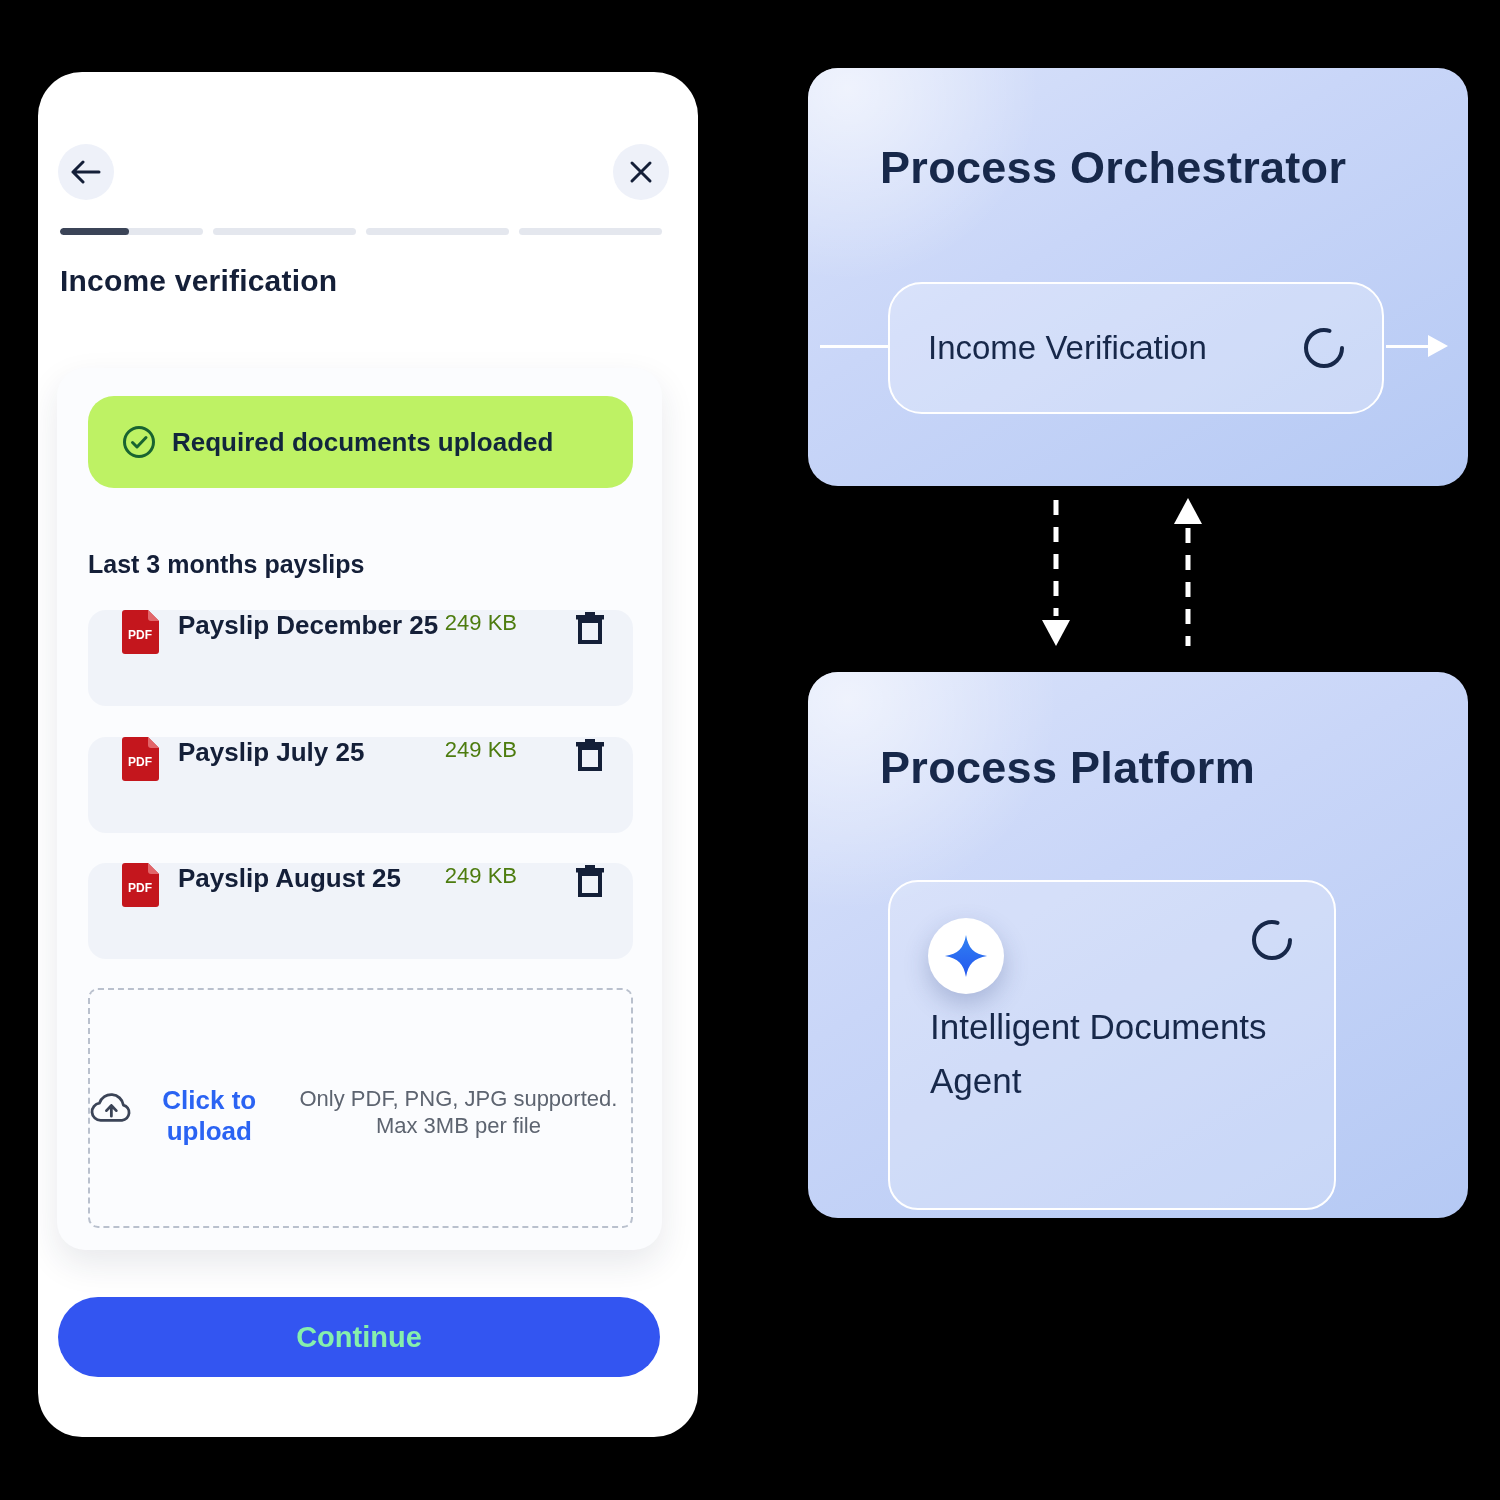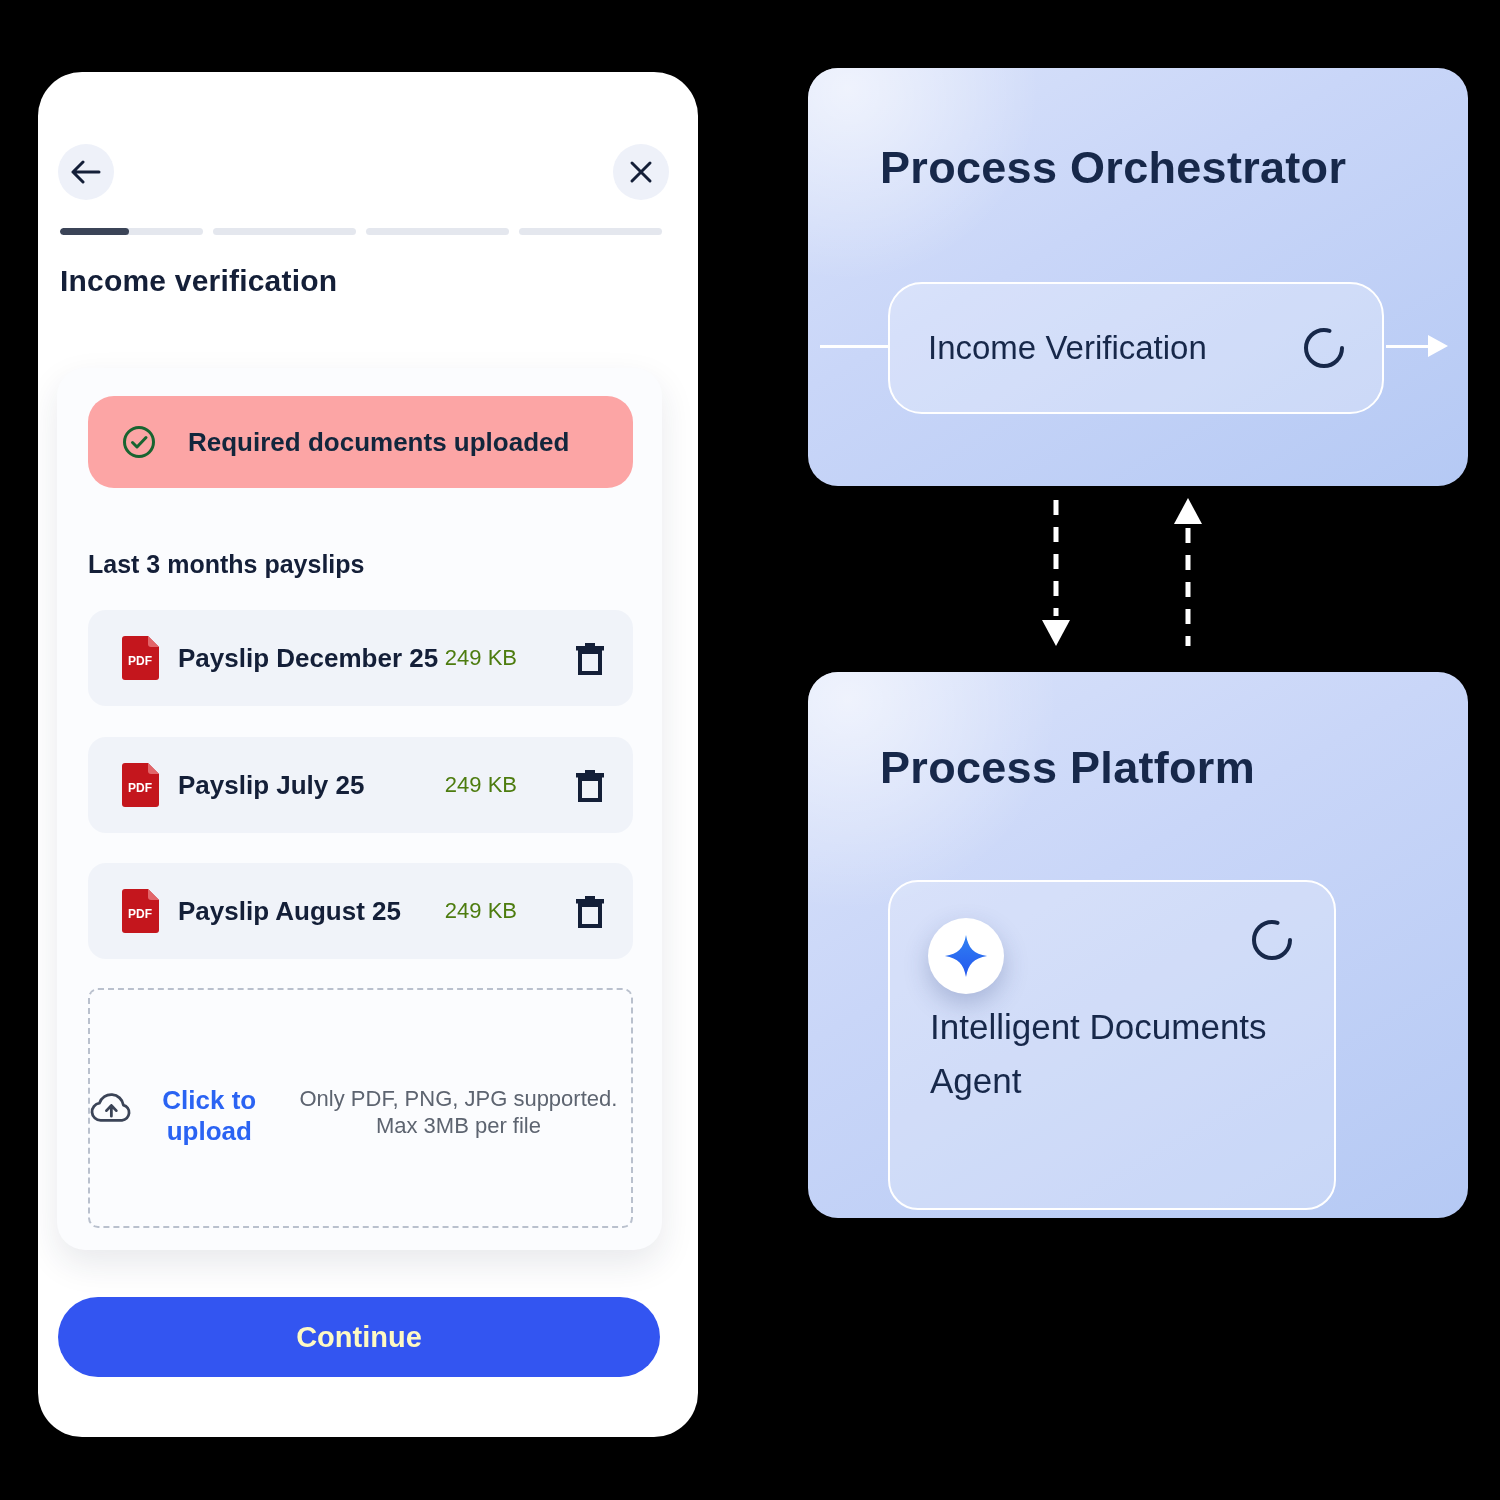--- a/index.html
+++ b/index.html
@@ -31,52 +31,52 @@
     position:absolute;left:22px;top:192px;
     font-size:30px;font-weight:bold;color:#141f38;letter-spacing:.2px;
   }
   .content-card{
     position:absolute;left:19px;top:296px;width:605px;height:882px;
     background:#fbfcfe;border-radius:28px;
     box-shadow:0 14px 34px rgba(25,35,70,.10);
   }
   .banner{
     position:absolute;left:31px;top:28px;width:545px;height:92px;
-    background:#fca5a5;border-radius:26px;
-    display:flex;align-items:center;gap:32px;padding-left:34px;box-sizing:border-box;
+    background:#bef264;border-radius:26px;
+    display:flex;align-items:center;gap:16px;padding-left:34px;box-sizing:border-box;
   }
   .banner-text{font-size:26px;font-weight:bold;color:#12263c;}
   .section-label{
     position:absolute;left:31px;top:182px;
     font-size:25px;font-weight:bold;color:#141f38;
   }
   .file-row{
     position:absolute;left:31px;width:545px;height:96px;
     background:#f0f3f9;border-radius:18px;
-    display:flex;align-items:center;box-sizing:border-box;
+    display:flex;align-items:flex-start;box-sizing:border-box;
     padding:0 28px 0 34px;
   }
   .file-row.r0{top:242px;} .file-row.r1{top:369px;} .file-row.r2{top:495px;}
   .file-name{font-size:26px;font-weight:bold;color:#141f38;margin-left:19px;white-space:nowrap;}
   .file-size{font-size:22px;color:#4d7c0f;margin-left:auto;margin-right:58px;white-space:nowrap;}
   .trash{cursor:pointer;display:flex;}
   .upload-box{
     position:absolute;left:31px;top:620px;width:545px;height:240px;box-sizing:border-box;
     border:2px dashed #b9c0cd;border-radius:10px;
     display:flex;align-items:center;justify-content:center;
     cursor:pointer;text-align:center;
   }
   .upload-cta{font-size:26px;font-weight:bold;color:#2a63f3;margin-top:16px;}
   .upload-hint{font-size:22px;color:#5d6470;margin-top:8px;width:420px;line-height:1.25;}
   .continue-btn{
     position:absolute;left:20px;top:1225px;width:602px;height:80px;
     background:#3355f1;border-radius:40px;border:none;cursor:pointer;
     display:flex;align-items:center;justify-content:center;
   }
-  .continue-label{color:#fef9c3;font-size:29px;font-weight:bold;}
+  .continue-label{color:#86efac;font-size:29px;font-weight:bold;}
   
   .diag-box{
     position:absolute;width:660px;border-radius:30px;
     background:linear-gradient(150deg,#d9e2fa 0%,#c9d6f8 40%,#b5c9f4 100%);
   }
   .diag-box::before{
     content:"";position:absolute;inset:0;border-radius:inherit;
     background:radial-gradient(circle at 6% 5%, rgba(255,255,255,.6), rgba(255,255,255,0) 26%);
   }
   .orchestrator{left:808px;top:68px;height:418px;}

